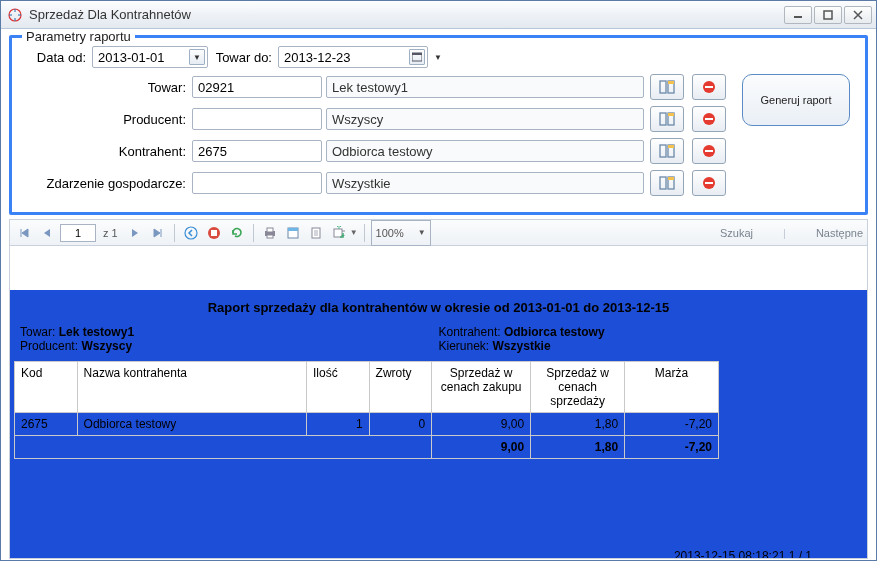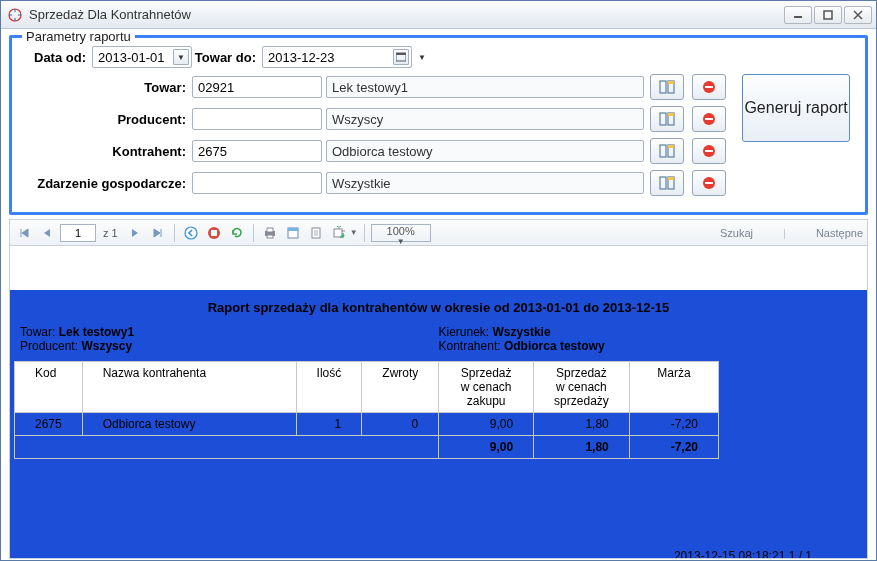--- a/index.html
+++ b/index.html
@@ -52,21 +52,20 @@
     padding: 0 4px;
     font-size: 13px;
     color: #222;
   }
   .row { display: flex; align-items: center; margin-bottom: 6px; }
   .label {
     font-size: 13px;
     text-align: right;
     padding-right: 6px;
     width: 170px;
-    font-weight: bold;
   }
   .label.short { width: 70px; }
   .input {
     height: 22px;
     border: 1px solid #a8b4c3;
     background: #fff;
     padding: 0 5px;
     font-size: 13px;
     display: inline-flex;
     align-items: center;
@@ -90,26 +89,26 @@
     width: 34px; height: 26px;
     border: 1px solid #95a5b8;
     border-radius: 3px;
     background: linear-gradient(to bottom,#fefefe,#e8edf3);
     display:inline-flex;align-items:center;justify-content:center;
     cursor:pointer;
   }
   .iconbtn.red svg circle { fill: #e43a2f; }
   .btn-group { display:flex; gap:8px; margin-left:6px; }
   .genbtn {
-    width: 108px; height: 68px;
+    width: 108px; height: 52px;
     border: 1px solid #5b8bc4;
-    border-radius: 3px;
+    border-radius: 10px;
     background: linear-gradient(to bottom,#fbfcfd,#e9eff6);
     display:inline-flex;align-items:center;justify-content:center;
-    font-size:16px; color:#222; text-align:center;
+    font-size:11px; color:#222; text-align:center;
     cursor:pointer;
   }
   
   .report-wrap {
     margin: 0 8px 8px 8px;
     border: 1px solid #c9d2dc;
     height: 340px;
     display:flex; flex-direction:column;
     background:#fff;
   }
@@ -122,42 +121,42 @@
   }
   .rtoolbar .sep { width:1px; height:18px; background:#c0c8d2; margin:0 3px; }
   .rtoolbar .tbtn {
     width:20px;height:20px;border:1px solid transparent;border-radius:2px;
     display:inline-flex;align-items:center;justify-content:center;cursor:pointer;
   }
   .rtoolbar .pageinput{
     width:36px;height:18px;border:1px solid #a8b4c3;text-align:center;font-size:11px;
   }
   .rtoolbar .zoom{
-    width:60px;height:18px;border:1px solid #a8b4c3;font-size:11px;padding:0 4px;
-    display:inline-flex;align-items:center;justify-content:space-between;flex-direction:column;
+    width:60px;height:26px;border:1px solid #a8b4c3;font-size:11px;padding:0 4px;
+    display:inline-flex;align-items:center;justify-content:space-between;
   }
   .rtoolbar .right{margin-left:auto;display:flex;gap:30px;color:#7a8490;}
   
   .rbody{
     flex:1;overflow:auto;padding:6px 0 0 0;position:relative;background:#1d4ed8;margin-top:44px;
   }
   .rtitle{
     font-weight:bold;font-size:13px;text-align:center;margin:4px 0 10px 0;
   }
   .rmeta{
     display:flex;margin:0 10px 8px 10px;font-size:12px;
   }
   .rmeta .col{width:50%;}
   .rmeta .lbl{font-weight:normal;}
   .rmeta .val{font-weight:bold;}
   table.rtable{
     border-collapse:collapse;width:705px;margin-left:4px;font-size:12px;
   }
   table.rtable th, table.rtable td{
-    border:1px solid #c9c9c9;padding:4px 20px;vertical-align:top;
+    border:1px solid #c9c9c9;padding:4px 6px;vertical-align:top;
   }
   table.rtable th{
     text-align:left;font-weight:normal;background:#fff;height:46px;
   }
   table.rtable th.center, table.rtable td.num{text-align:right;}
   .footer-row td{font-weight:bold;}
   .page-footer{
     text-align:right;font-size:12px;margin:90px 55px 0 0;
   }
 </style>
@@ -193,21 +192,21 @@
 
 <div class="params">
   <div class="params-legend">Parametry raportu</div>
 
   <div class="row" style="align-items:flex-start;">
     <div style="flex:1;">
 
       <div class="row">
         <div class="label short">Data od:</div>
         <span class="dropdown">
-          <span class="input" style="width:100px;">2013-01-01</span>
+          <span class="input" style="width:116px;">2013-01-01</span>
           <span class="caret">▼</span>
         </span>
         <div class="label short" style="width:70px;">Towar do:</div>
         <span class="dropdown">
           <span class="input" style="width:150px;">2013-12-23</span>
           <span class="cal">
               <svg width="10" height="10">
                 <rect x="0" y="1" width="10" height="8" fill="none" stroke="#556" stroke-width="1"></rect>
                 <rect x="0" y="1" width="10" height="2" fill="#556"></rect>
               </svg>
@@ -392,22 +391,22 @@
   </div>
 
   <div class="rbody">
     <div class="rtitle">Raport sprzedaży dla kontrahentów w okresie od 2013-01-01 do 2013-12-15</div>
     <div class="rmeta">
       <div class="col">
         <div><span class="lbl">Towar:</span> <span class="val">Lek testowy1</span></div>
         <div><span class="lbl">Producent:</span> <span class="val">Wszyscy</span></div>
       </div>
       <div class="col">
+        <div><span class="lbl">Kontrahent:</span> <span class="val">Odbiorca testowy</span></div>
         <div><span class="lbl">Kierunek:</span> <span class="val">Wszystkie</span></div>
-        <div><span class="lbl">Kontrahent:</span> <span class="val">Odbiorca testowy</span></div>
       </div>
     </div>
 
     <table class="rtable">
       <thead>
         <tr>
           <th style="width:60px;">Kod</th>
           <th style="width:220px;">Nazwa kontrahenta</th>
           <th style="width:60px;text-align:left;">Ilość</th>
           <th style="width:60px;text-align:left;">Zwroty</th>

